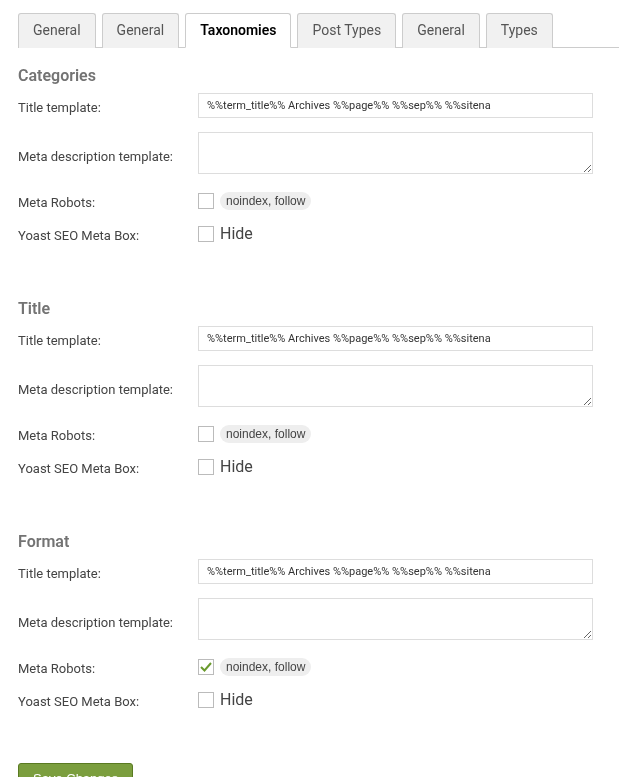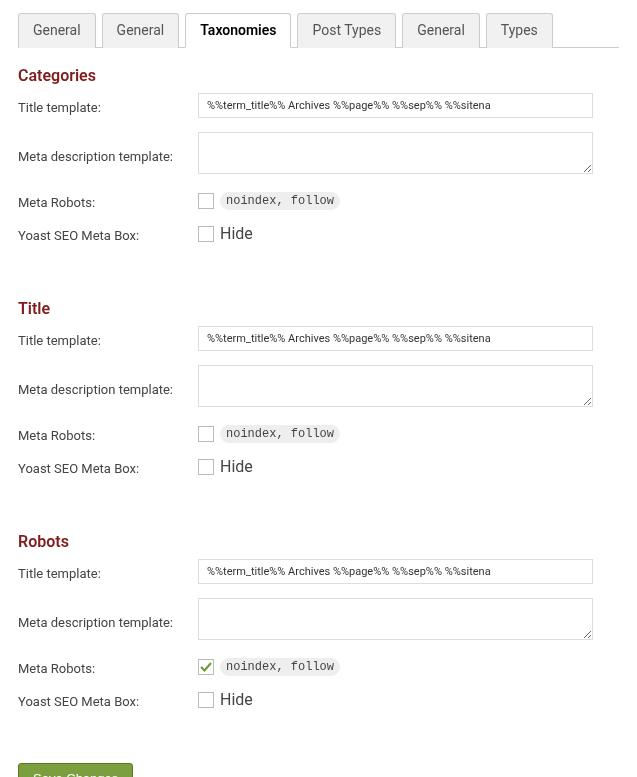--- a/index.html
+++ b/index.html
@@ -32,21 +32,21 @@
   }
   .tab.active {
     background: #fff;
     color: #000;
     font-weight: 600;
     border-bottom: 1px solid #fff;
   }
   .section-title {
     font-size: 16px;
     font-weight: 600;
-    color: #7f1d1d;
+    color: #737373;
     margin: 18px 0 6px;
   }
   .row {
     display: flex;
     align-items: center;
     margin: 8px 0 14px;
   }
   .label-col {
     width: 180px;
     padding-top: 4px;
@@ -87,21 +87,21 @@
     display: inline-flex;
     align-items: center;
     justify-content: center;
     cursor: pointer;
   }
   .cb svg { display: none; }
   .cb.checked svg { display: block; }
   .code-badge {
     background: #eee;
     padding: 2px 6px;
-    font-family: Liberation Mono, monospace;
+    font-family: Liberation Sans, sans-serif;
     font-size: 12px;
     color: #444;
     border-radius: 9px;
   }
   .hide-label {
     font-size: 16px;
     color: #444;
   }
   .save-btn {
     margin-top: 40px;
@@ -202,21 +202,21 @@
     <span class="cb">
       
     </span>
     <span class="hide-label">Hide</span>
   </div>
 </div>
 
 <div class="section-gap"></div>
 
 
-<div class="section-title">Robots</div>
+<div class="section-title">Format</div>
 
 <div class="row">
   <div class="label-col">Title template:</div>
   <div class="input-col">
     <input type="text" value="%%term_title%% Archives %%page%% %%sep%% %%sitena" style="">
   </div>
 </div>
 
 <div class="row">
   <div class="label-col">Meta description template:</div>

